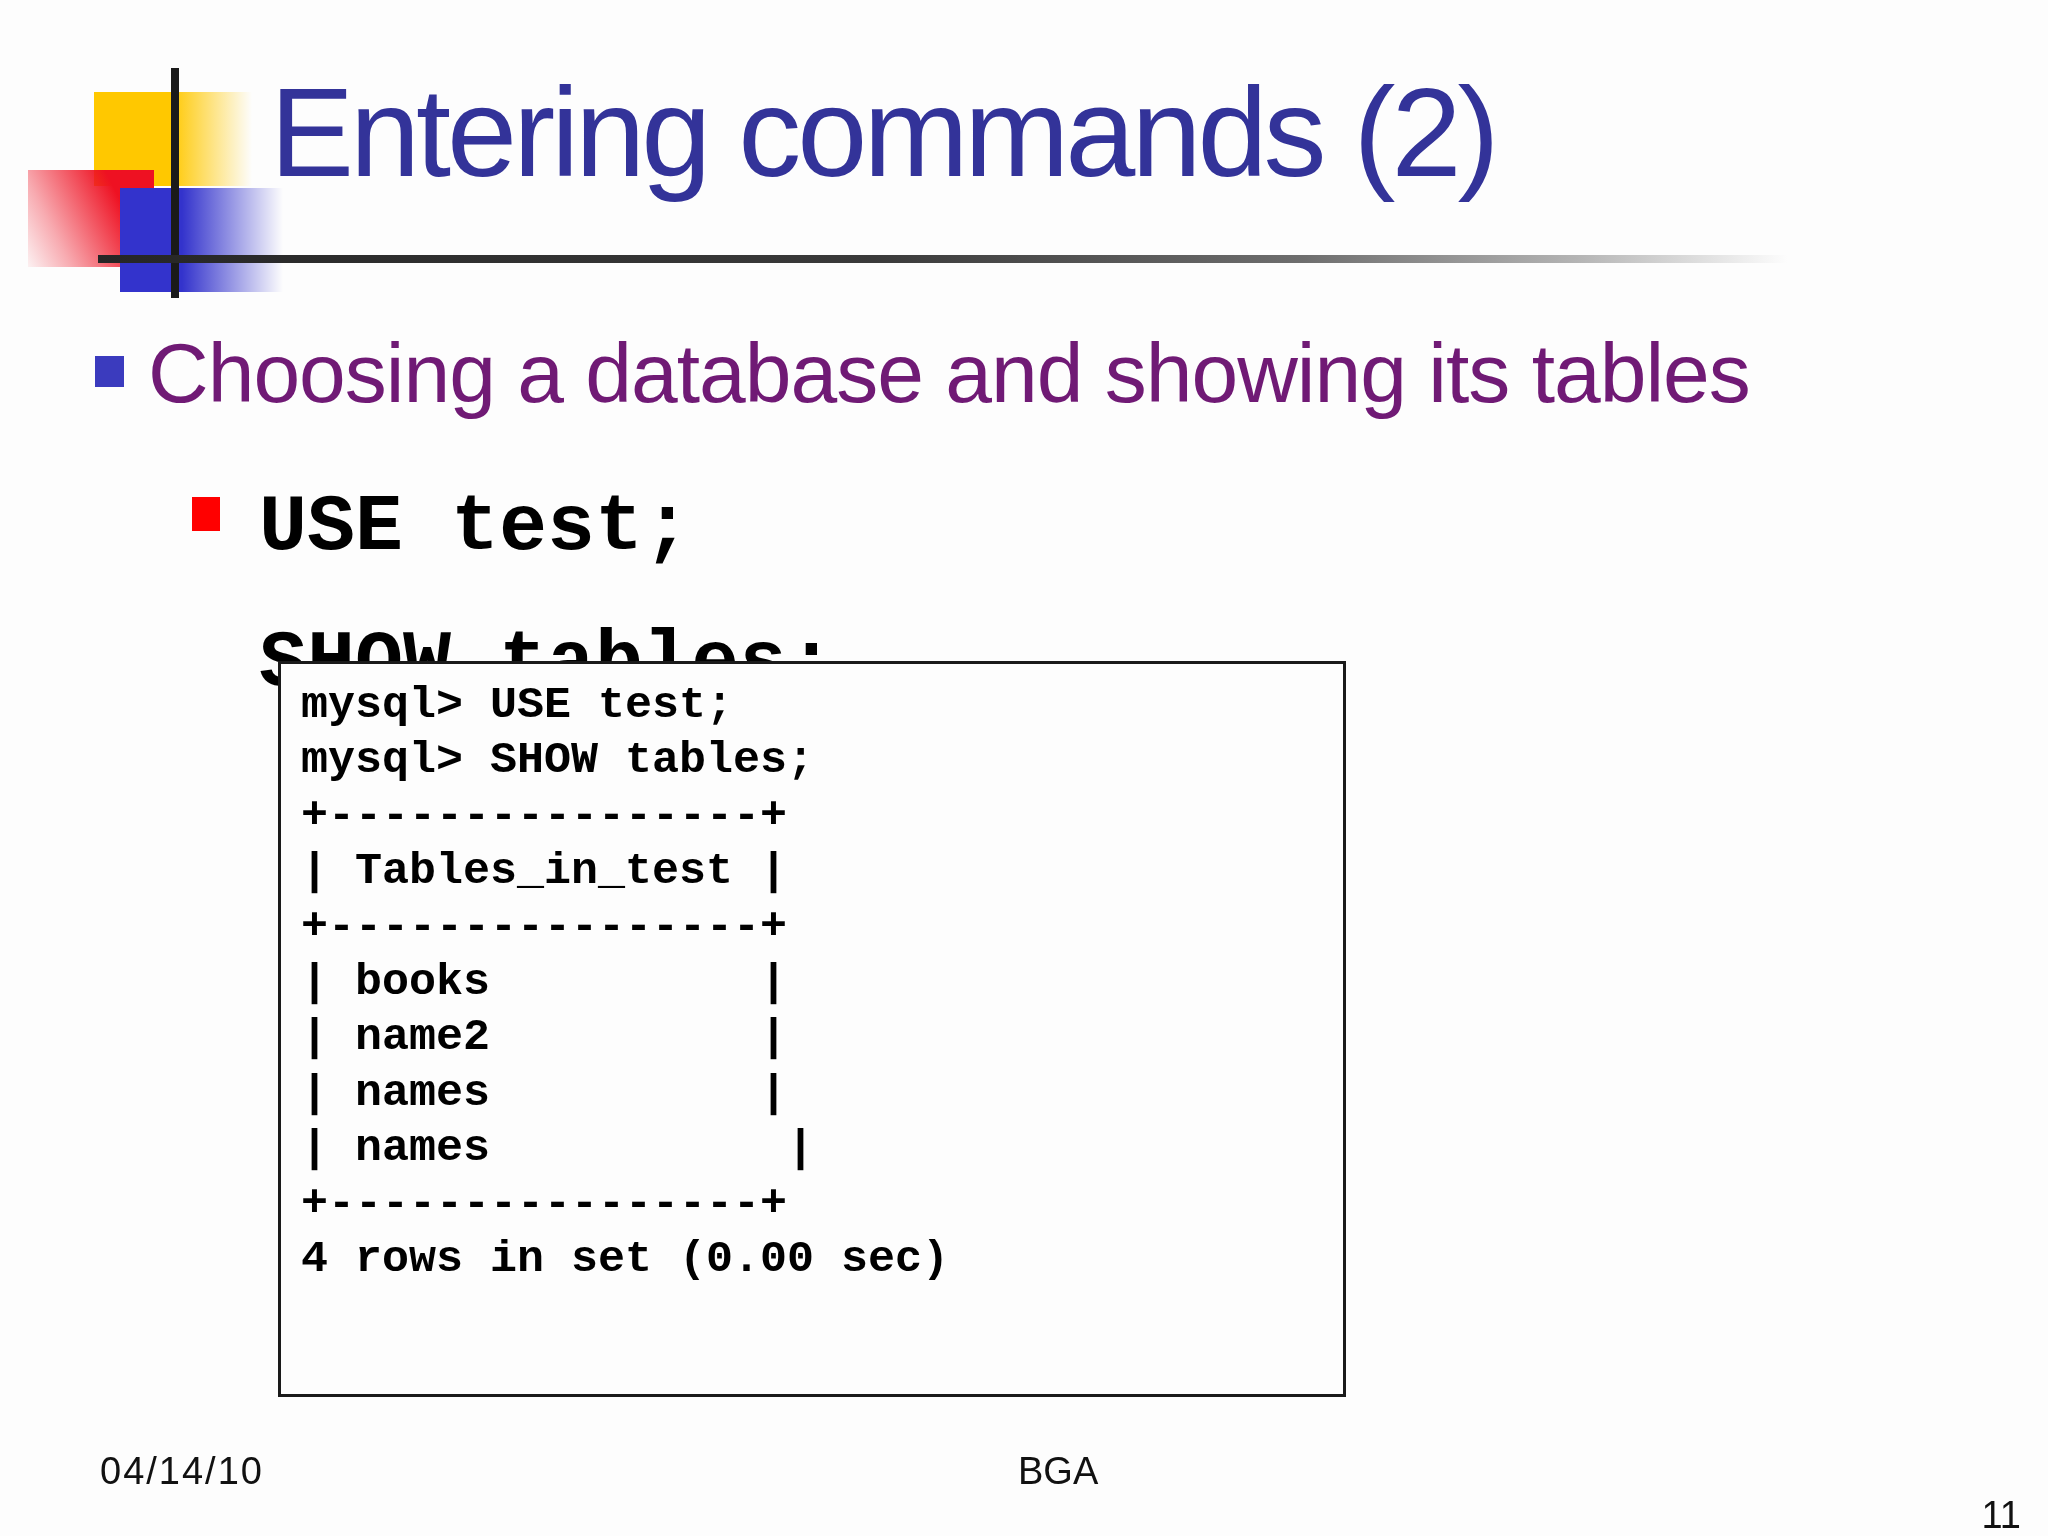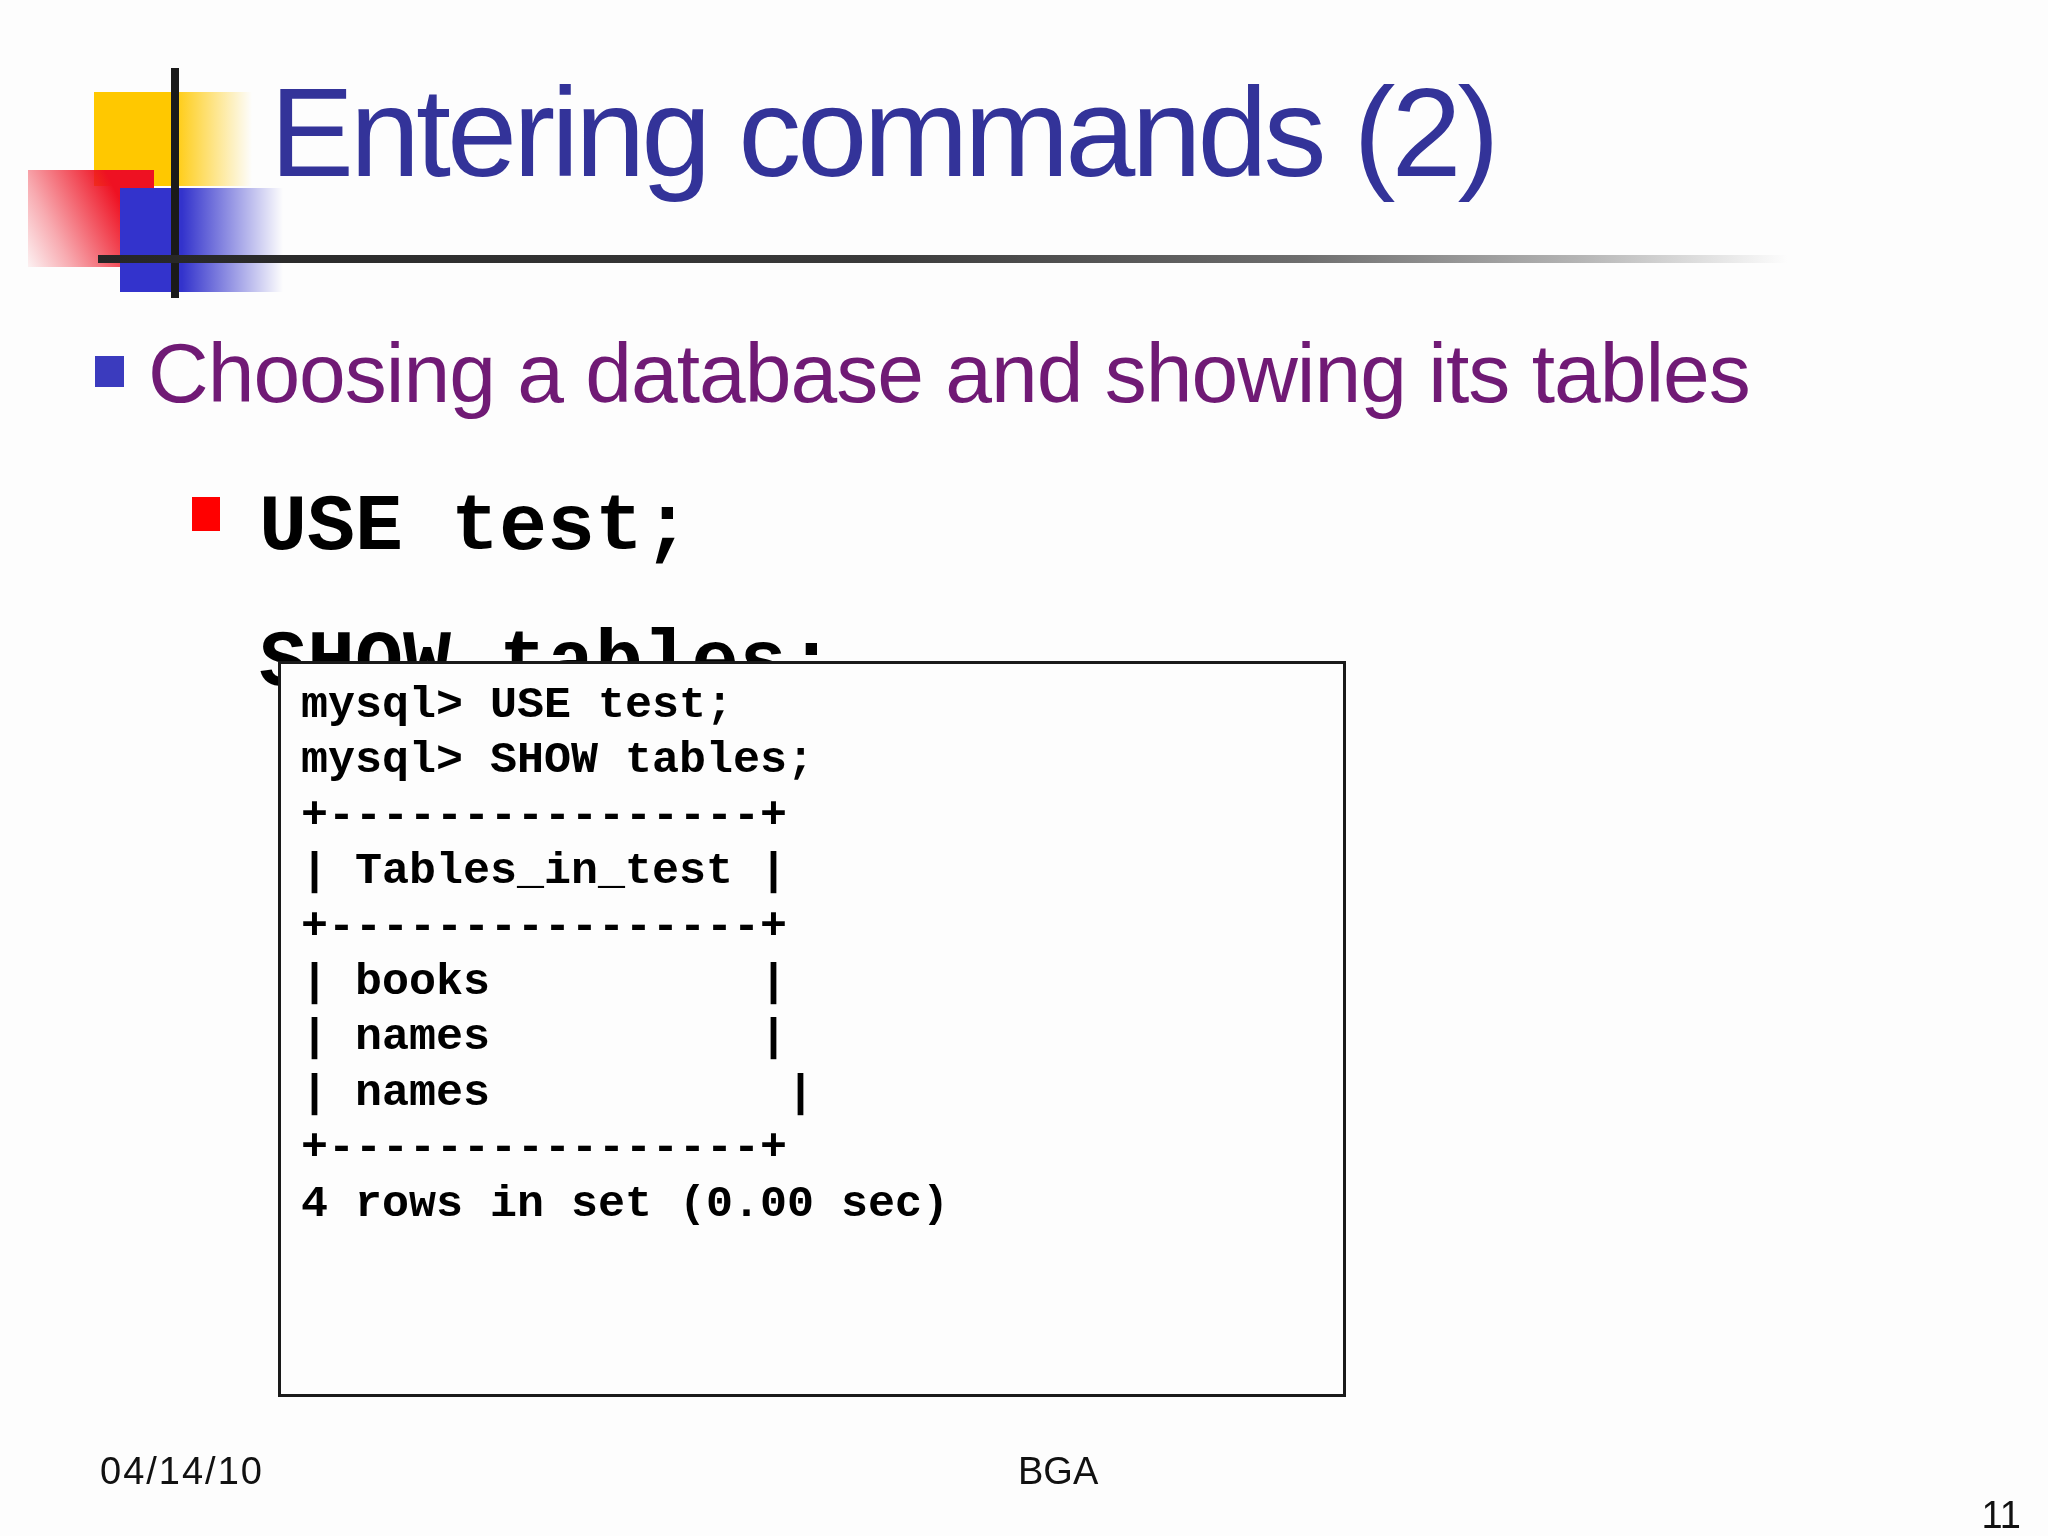--- a/index.html
+++ b/index.html
@@ -107,20 +107,21 @@
 <span>SHOW tables;</span></div>
 
 <div class="console-box">
   <div class="console-text">
     <div class="console-line">mysql&gt; USE test;</div>
     <div class="console-line">mysql&gt; SHOW tables;</div>
     <div class="console-line">+----------------+</div>
     <div class="console-line">| Tables_in_test |</div>
     <div class="console-line">+----------------+</div>
     <div class="console-line">| books          |</div>
+    <div class="console-line">| name2          |</div>
     <div class="console-line">| names          |</div>
     <div class="console-line">| names           |</div>
     <div class="console-line">+----------------+</div>
     <div class="console-line">4 rows in set (0.00 sec)</div>
   </div>
 </div>
 
 <div class="footer-date">04/14/10</div>
 <div class="footer-center">BGA</div>
 <div class="footer-page">11</div>

